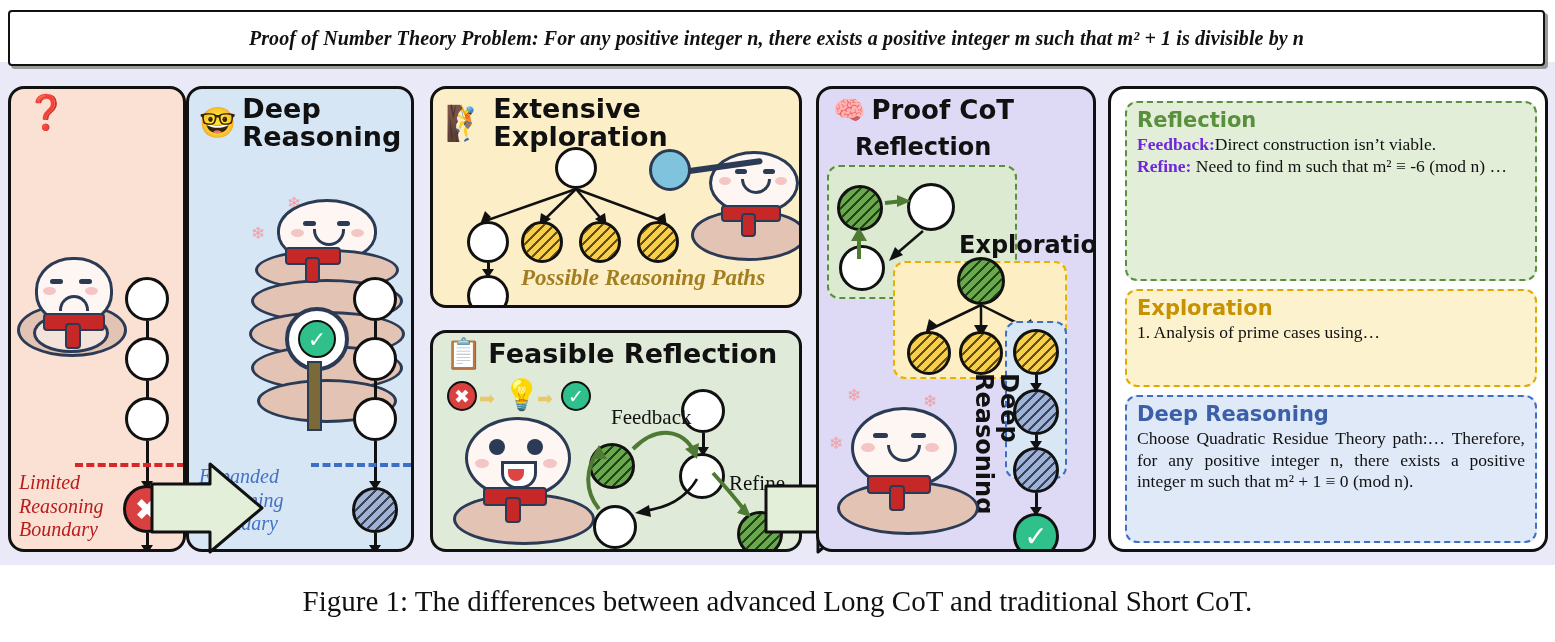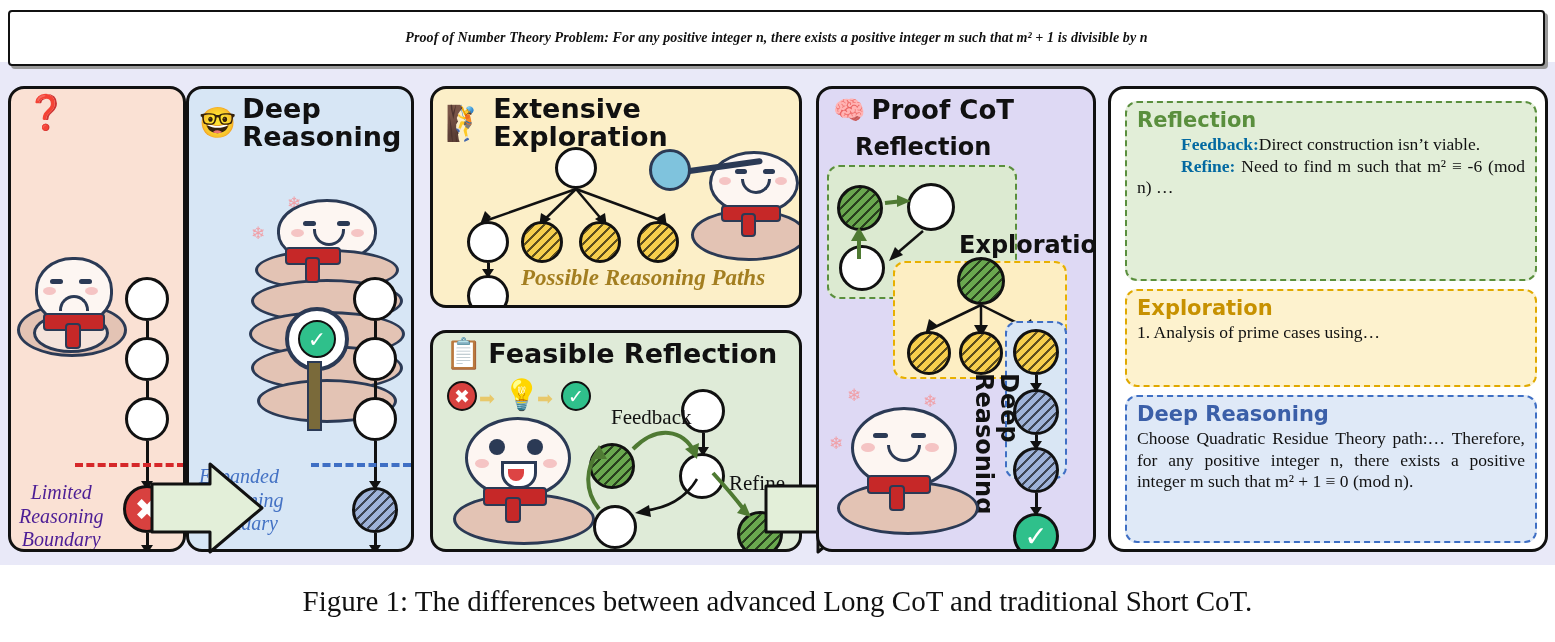--- a/index.html
+++ b/index.html
@@ -21,21 +21,21 @@
   
   .title-banner{
     position:absolute;left:8px;top:10px;width:1533px;height:52px;
     background:#ffffff;border:2.5px solid #111;border-radius:4px;
     box-shadow:3px 3px 0 #999;
     display:flex;align-items:center;justify-content:center;
     z-index:5;
   }
   .title-text{
     font-family:"Liberation Serif",serif;
-    font-style:italic;font-weight:600;font-size:14px;color:#111;
+    font-style:italic;font-weight:600;font-size:20px;color:#111;
     letter-spacing:.1px;white-space:nowrap;
   }
 
   
   .panel{
     position:absolute;border:3px solid #111;border-radius:16px;
     box-sizing:border-box;overflow:hidden;
   }
   .panel-head{
     position:absolute;display:flex;align-items:center;gap:6px;
@@ -153,21 +153,21 @@
   }
   #dbox-reflection{left:14px;top:12px;width:412px;height:180px;
     background:#e2eed8;border:2.5px dashed #5a8f3d;}
   #dbox-exploration{left:14px;top:200px;width:412px;height:98px;
     background:#fdf2ce;border:2.5px dashed #e0a900;}
   #dbox-deep{left:14px;top:306px;width:412px;height:148px;
     background:#dfe9f7;border:2.5px dashed #3f6fc4;}
   #dbox-reflection h4{color:#5a8f3d;}
   #dbox-exploration h4{color:#c79100;}
   #dbox-deep h4{color:#3b5fa8;}
-  .grn{color:#0369a1;font-weight:700;margin-left:44px;}
+  .grn{color:#6d28d9;font-weight:700;}
 
   
   .region{position:absolute;border-radius:12px;box-sizing:border-box;}
   .region-reflection{background:#dcead1;border:2.5px dashed #5a8f3d;}
   .region-exploration{background:#fdeec3;border:2.5px dashed #e8b000;}
   .region-deep{background:#d9e6f4;border:2.5px dashed #3f6fc4;}
 
   .vlabel{
     position:absolute;font-family:"DejaVu Sans",sans-serif;font-weight:700;
     font-size:24px;color:#111;writing-mode:vertical-rl;line-height:1.05;
@@ -234,21 +234,21 @@
 
     <div class="dashline" style="left:64px;top:374px;width:110px;border-color:#d6282a;"></div>
 
     <div class="node n-red" style="left:112px;top:396px;width:48px;height:48px;">
       <div class="gl" style="font-size:30px;">✖</div>
     </div>
     <div class="conn" style="left:135px;top:444px;width:2.5px;height:20px;"></div>
     <div class="arrowhead" style="left:130px;top:456px;"></div>
     <div class="node n-orange hatch" style="left:113px;top:462px;width:46px;height:46px;"></div>
 
-    <div class="bcap" style="left:8px;top:392px;color:#4c1d95;white-space:pre-line;text-align:center;">Limited
+    <div class="bcap" style="left:8px;top:382px;color:#b91c1c;white-space:pre-line;">Limited
 Reasoning
 Boundary</div>
   </div>
 
   <div class="panel" id="panel-deep">
     <div class="panel-head" style="left:10px;top:6px;font-size:27px;">
       <span class="ico ico-person">🤓</span>
       <span>Deep
 Reasoning</span>
     </div>

